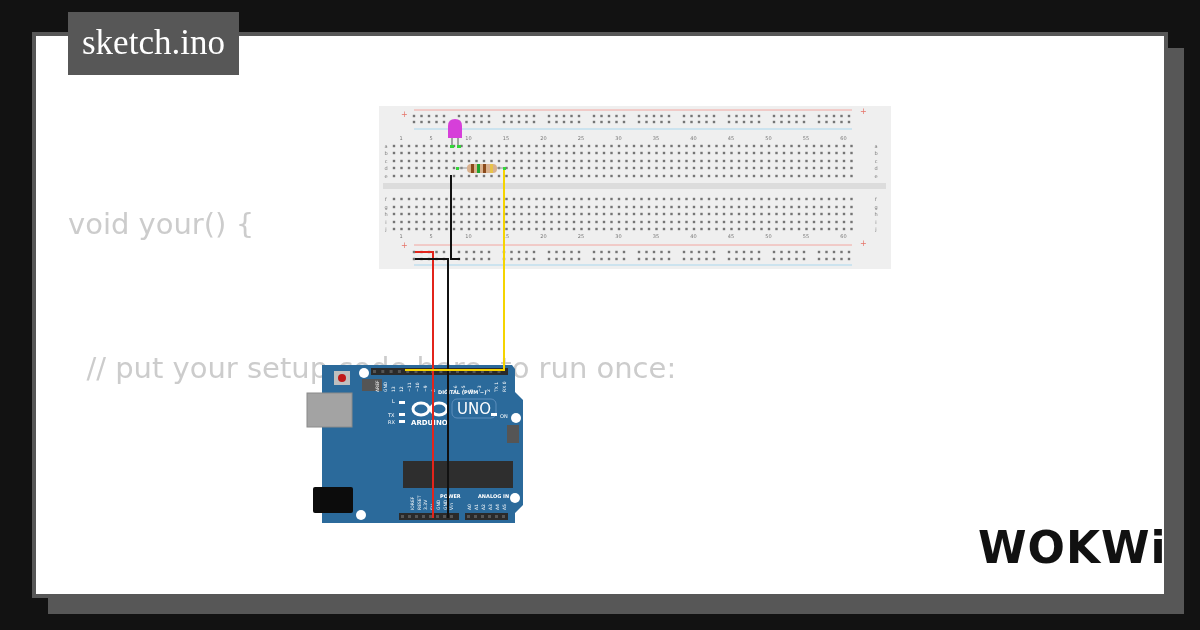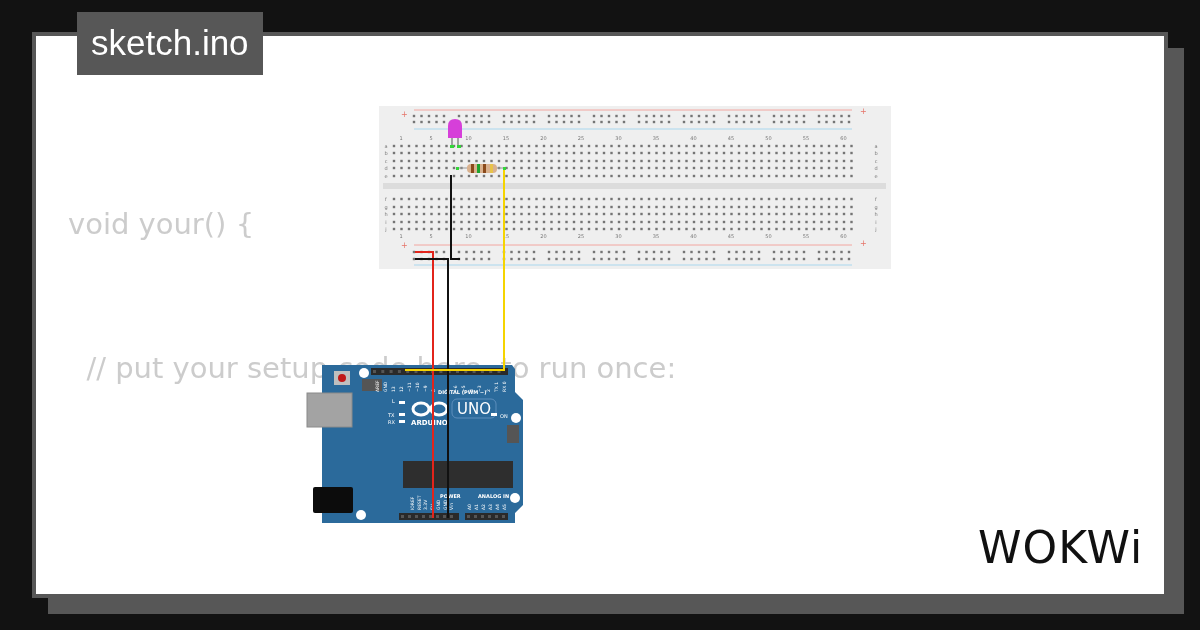--- a/index.html
+++ b/index.html
@@ -1,22 +1,22 @@
 <!DOCTYPE html>
 <html><head>
 <meta charset="utf-8">
 <style>
   html, body { margin:0; padding:0; }
   body { width:1200px; height:630px; background:#121212; position:relative; overflow:hidden; font-family:"DejaVu Sans", sans-serif; }
   .shadow { position:absolute; left:48px; top:48px; width:1136px; height:566px; background:#575757; }
   .card { position:absolute; left:32px; top:32px; width:1128px; height:558px; background:#fff; border:4px solid #575757; }
-  .title-tab { position:absolute; left:68px; top:12px; height:63px; padding:0 14px; background:#575757; color:#fff; font-family:Liberation Sans, sans-serif; font-size:35px; line-height:61px; letter-spacing:0px;margin-left:9px; }
+  .title-tab { position:absolute; left:68px; top:12px; height:63px; padding:0 14px; background:#575757; color:#fff; font-family:Liberation Serif, serif; font-size:35px; line-height:61px; letter-spacing:0px; }
   .code { position:absolute; left:68px; top:104px; margin:0; font-family:"DejaVu Sans", sans-serif; font-size:29px; line-height:48px; color:#cccccc; white-space:pre; }
   .code div { height:48px; }
-  .logo { position:absolute; left:978px; top:522px; font-family:"DejaVu Sans", sans-serif; font-size:44px; color:#111; letter-spacing:1px; font-weight:normal; }
+  .logo { position:absolute; left:978px; top:522px; font-family:"DejaVu Sans", sans-serif; font-size:44px; color:#111; letter-spacing:1px; font-weight:bold; }
   .circuit { position:absolute; left:0; top:0; width:1200px; height:630px; pointer-events:none; }
   .circuit * { pointer-events:auto; }
 </style>
 </head>
 <body>
 
 <div class="shadow"></div>
 <div class="card"></div>
 
 <div class="title-tab">

